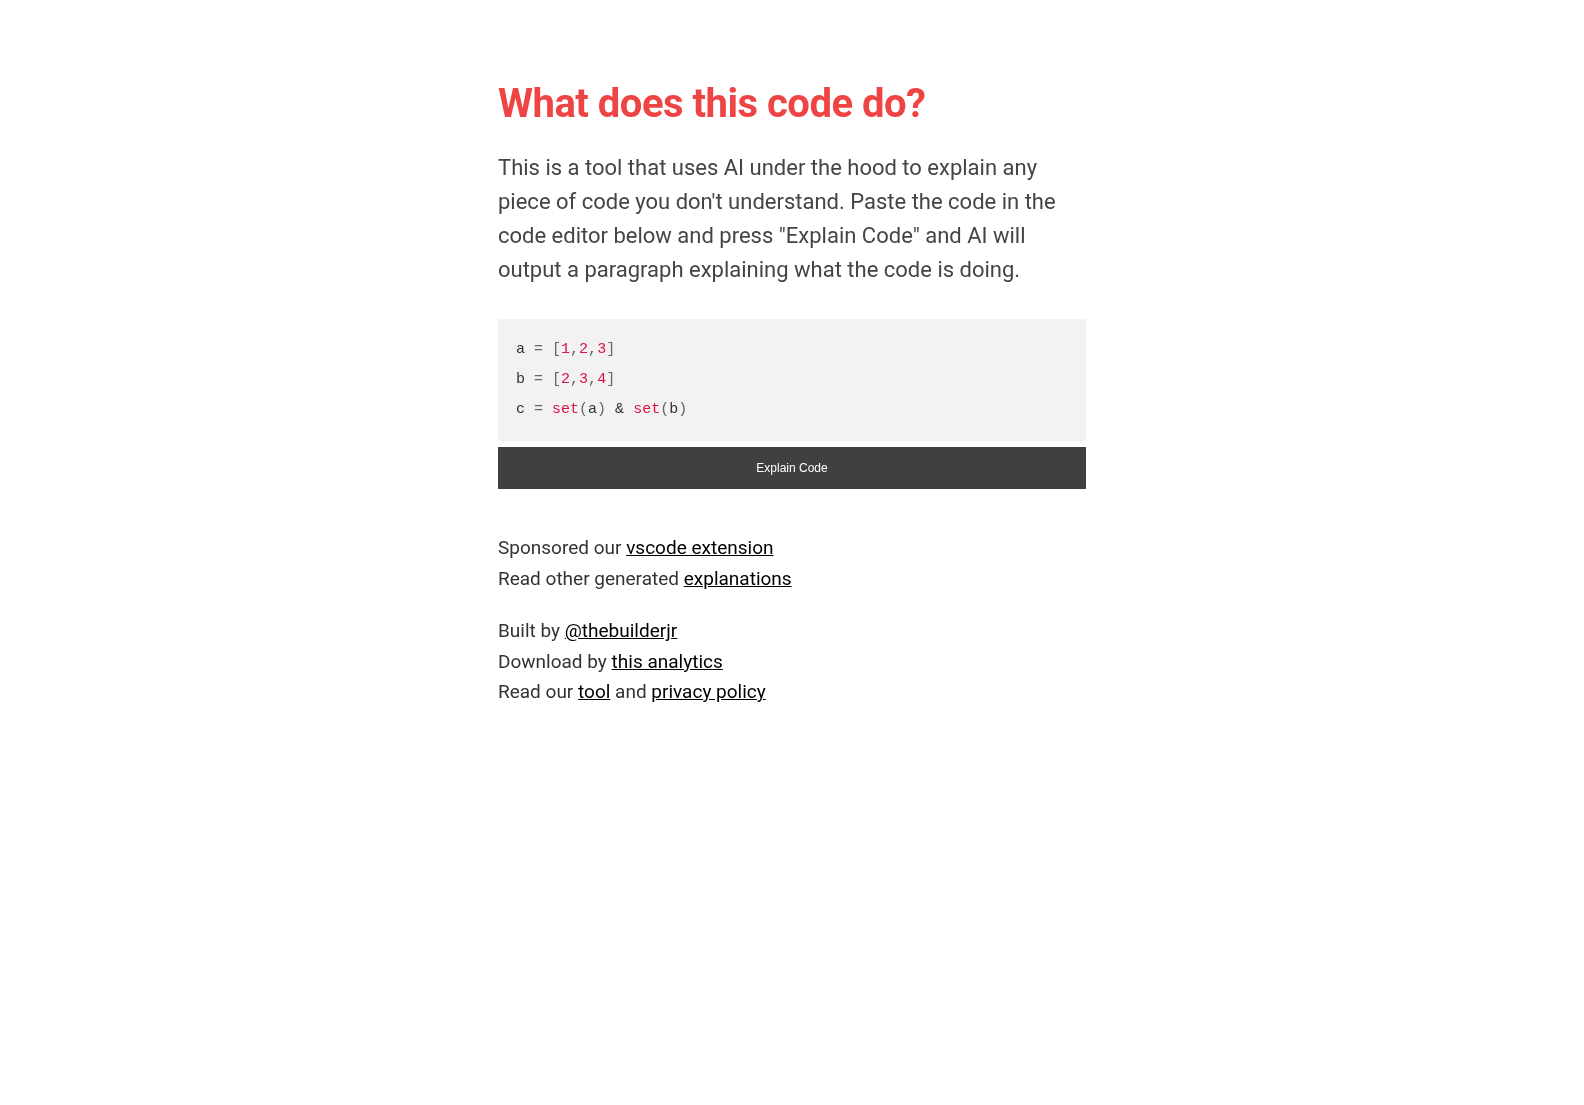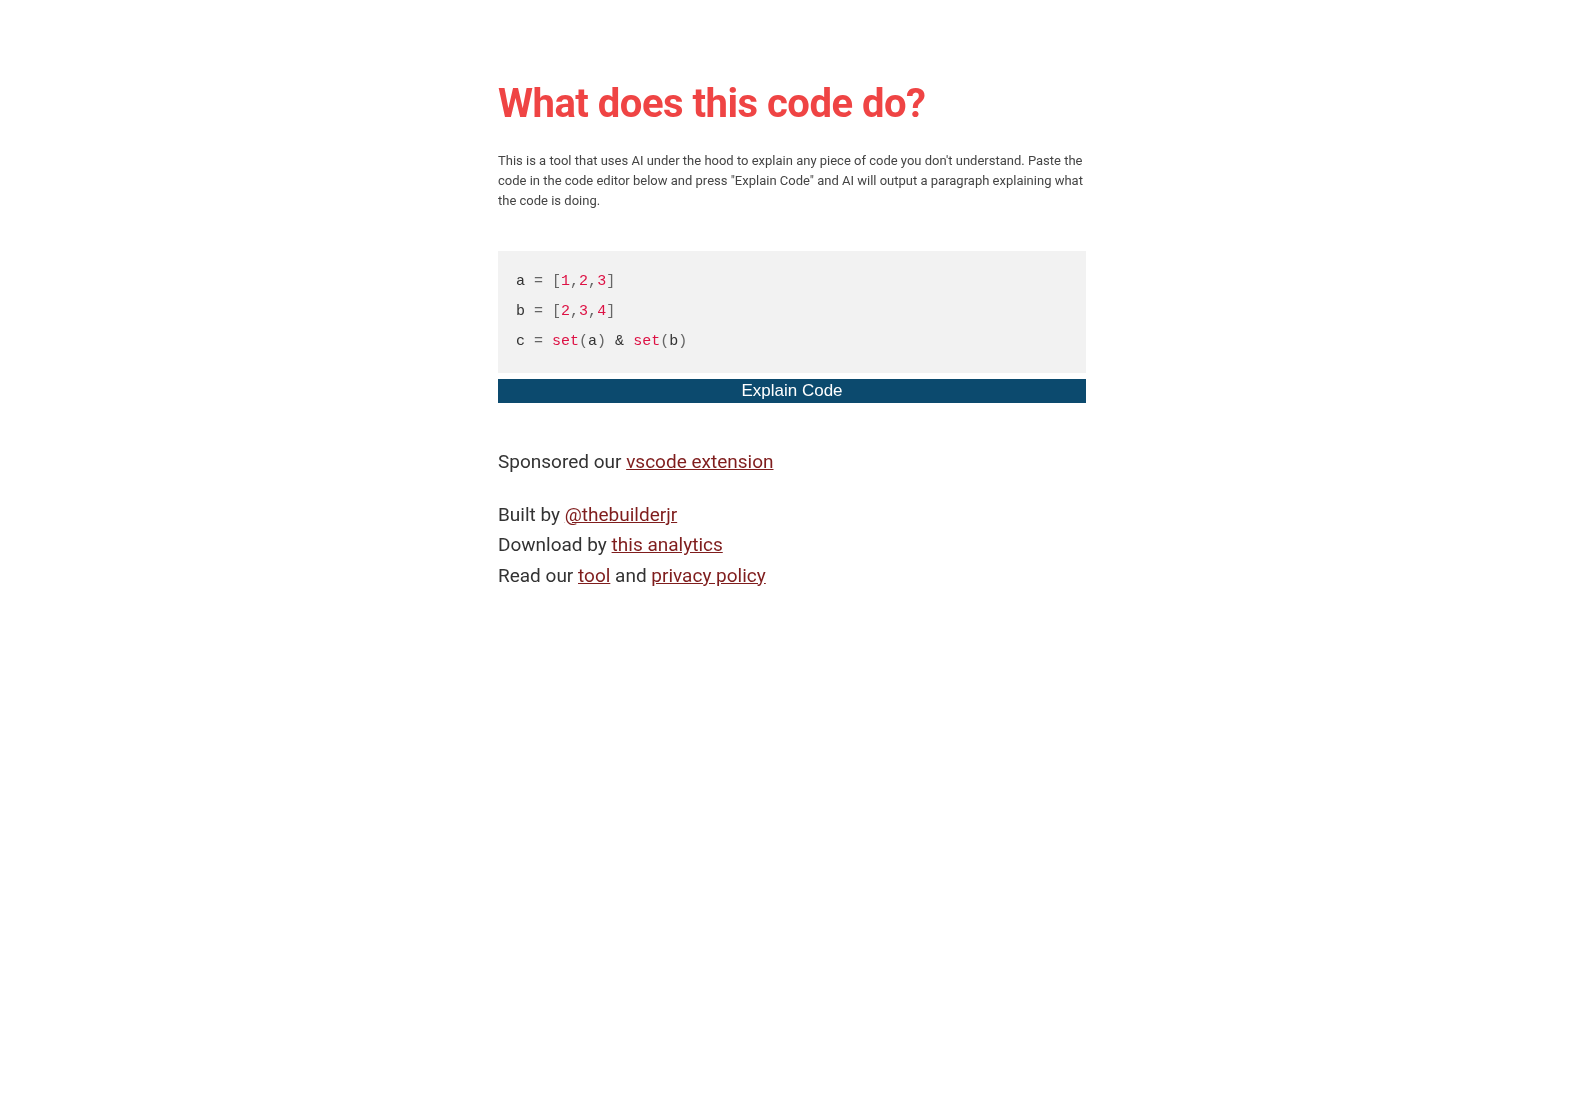--- a/index.html
+++ b/index.html
@@ -20,62 +20,62 @@
       padding: 80px 16px 0 16px;
     }
     h1 {
       font-size: 40px;
       font-weight: 700;
       letter-spacing: -0.5px;
       margin-bottom: 24px;
       color: #ef4444;
     }
     .description {
-      font-size: 13px;
+      font-size: 22px;
       line-height: 1.55;
       color: #444;
-      margin-bottom: 40px;
+      margin-bottom: 32px;
     }
     .code-editor {
       background: #f2f2f2;
       padding: 16px 18px;
       font-family: "SFMono-Regular", Consolas, "Liberation Mono", Menlo, monospace;
       font-size: 15px;
       line-height: 2.0;
       color: #333;
       white-space: pre;
       overflow-x: auto;
     }
     .code-editor .num { color: #d14; }
     .code-editor .kw  { color: #d14; text-align: center; }
     .code-editor .punct { color: #666; }
     .explain-button {
       display: block;
       width: 100%;
-      background: #0c4a6e;
+      background: #404040;
       color: #ffffff;
       border: none;
-      padding: 2px 0;
-      font-size: 17px;
+      padding: 14px 0;
+      font-size: 12px;
       font-weight: 400;
       cursor: pointer;
       margin-top: 6px;
       text-align: center;
     }
     .links-section {
       margin-top: 44px;
       font-size: 19px;
       line-height: 1.6;
       color: #333;
     }
     .links-section .block {
       margin-bottom: 22px;
     }
     .links-section a {
-      color: #7f1d1d;
+      color: #000000;
       text-decoration: underline;
     }
     .line { display: block; }
   </style>
 </head>
 <body>
 
 <div class="container">
   <h1>What does this code do?</h1>
 
@@ -83,20 +83,23 @@
 
   <div class="code-editor"><span class="line"><span>a </span><span class="punct">=</span><span> </span><span class="punct">[</span><span class="num">1</span><span class="punct">,</span><span class="num">2</span><span class="punct">,</span><span class="num">3</span><span class="punct">]</span></span><span class="line"><span>b </span><span class="punct">=</span><span> </span><span class="punct">[</span><span class="num">2</span><span class="punct">,</span><span class="num">3</span><span class="punct">,</span><span class="num">4</span><span class="punct">]</span></span><span class="line"><span>c </span><span class="punct">=</span><span> </span><span class="kw">set</span><span class="punct">(</span><span>a</span><span class="punct">)</span><span> &amp; </span><span class="kw">set</span><span class="punct">(</span><span>b</span><span class="punct">)</span></span></div>
 
   <button class="explain-button">Explain Code</button>
 
   <div class="links-section">
     <div class="block">
       <div class="line">
         <span>Sponsored our </span><a href="#">vscode extension</a>
       </div>
+      <div class="line">
+        <span>Read other generated </span><a href="#">explanations</a>
+      </div>
     </div>
 
     <div class="block">
       <div class="line">
         <span>Built by </span><a href="#">@thebuilderjr</a>
       </div>
       <div class="line">
         <span>Download by </span><a href="#">this analytics</a>
       </div>
       <div class="line">

